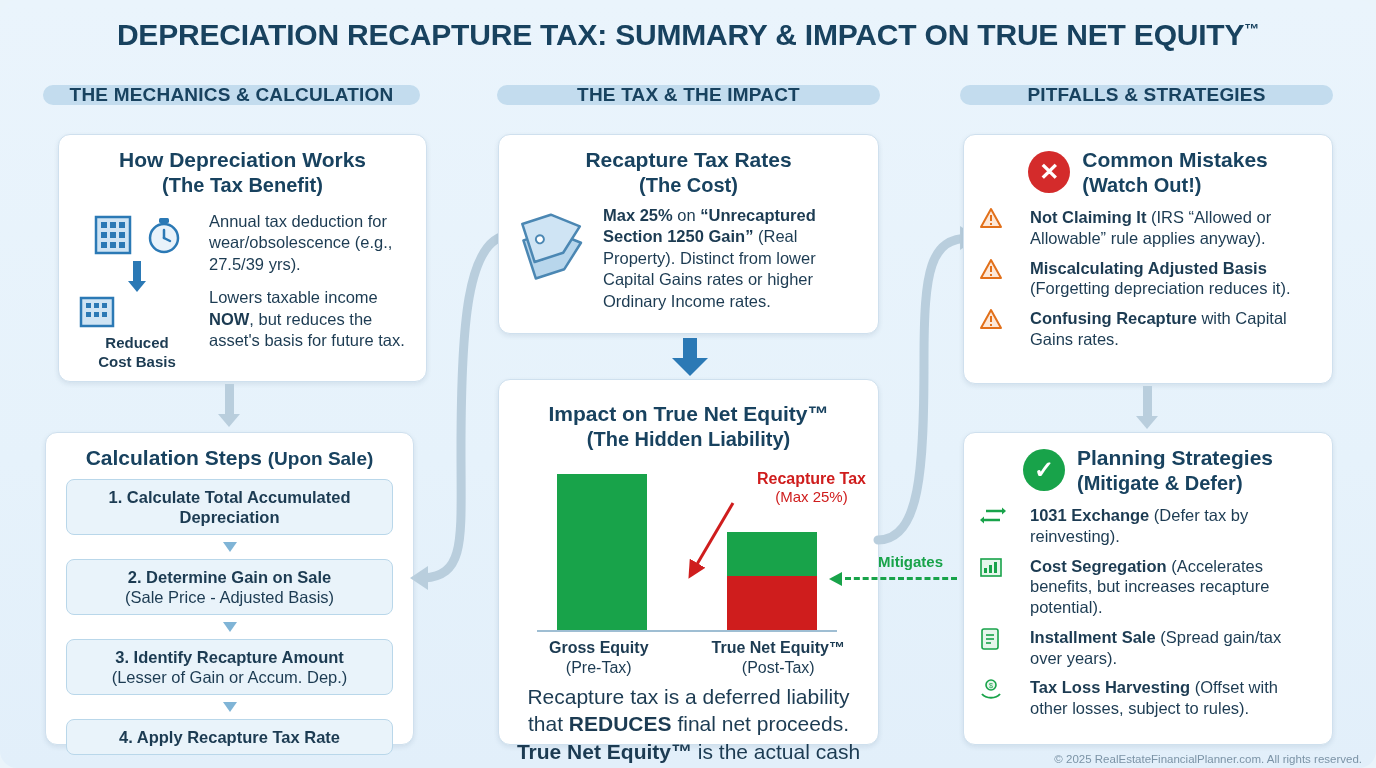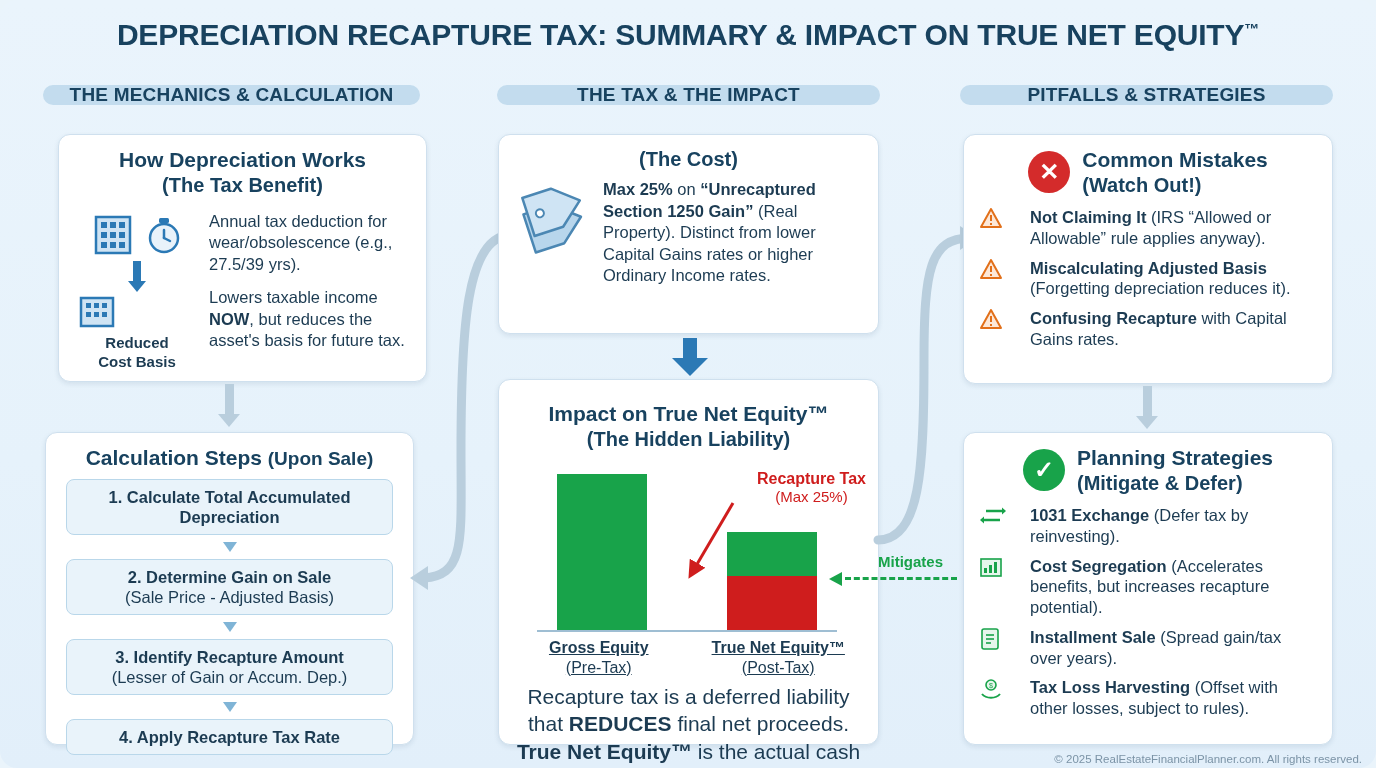--- a/index.html
+++ b/index.html
@@ -190,21 +190,20 @@
   }
   .recapture-label .small { font-weight: normal; font-size: 15px; }
 
   .bar-labels {
     display: flex;
     margin-top: 6px;
     padding: 0 10px;
     font-size: 16px;
     text-align: center;
     font-weight: bold;
-    text-decoration: underline;
   }
   .bar-labels > div { flex: 1; line-height: 1.22; }
   .bar-labels .sub { font-weight: normal; }
 
   .impact-note {
     padding: 6px 16px 0;
     text-align: center;
     font-size: 21px;
     line-height: 1.3;
   }
@@ -386,20 +385,21 @@
     </div>
   </div>
 
   <svg class="connector" style="left:406px; top:210px; width:110px; height:390px;">
     <path d="M105 25 C 60 25, 55 120, 55 240 C 55 330, 60 365, 18 368" fill="none" stroke="#b9cedd" stroke-width="9" stroke-linecap="round"></path>
     <polygon points="22,356 4,368 22,380" fill="#b9cedd"></polygon>
   </svg>
 
   <div class="card" id="card-rates">
     <div class="card-title" style="padding-top:12px;">
+      <div>Recapture Tax Rates</div>
       <div class="sub">(The Cost)</div>
     </div>
     <div class="rates-body">
       <div style="flex:none;padding-top:8px;">
         <svg width="76" height="68" viewBox="0 0 76 68">
           <g transform="rotate(-18 38 34)">
             <path d="M10 18 L40 18 L64 38 L40 58 L10 58 Z" fill="#b8d6ec" stroke="#4b87b3" stroke-width="2.5" stroke-linejoin="round"></path>
             <circle cx="22" cy="38" r="4" fill="#ffffff" stroke="#4b87b3" stroke-width="2"></circle>
           </g>
           <g transform="rotate(-18 38 34) translate(4,-16)">

